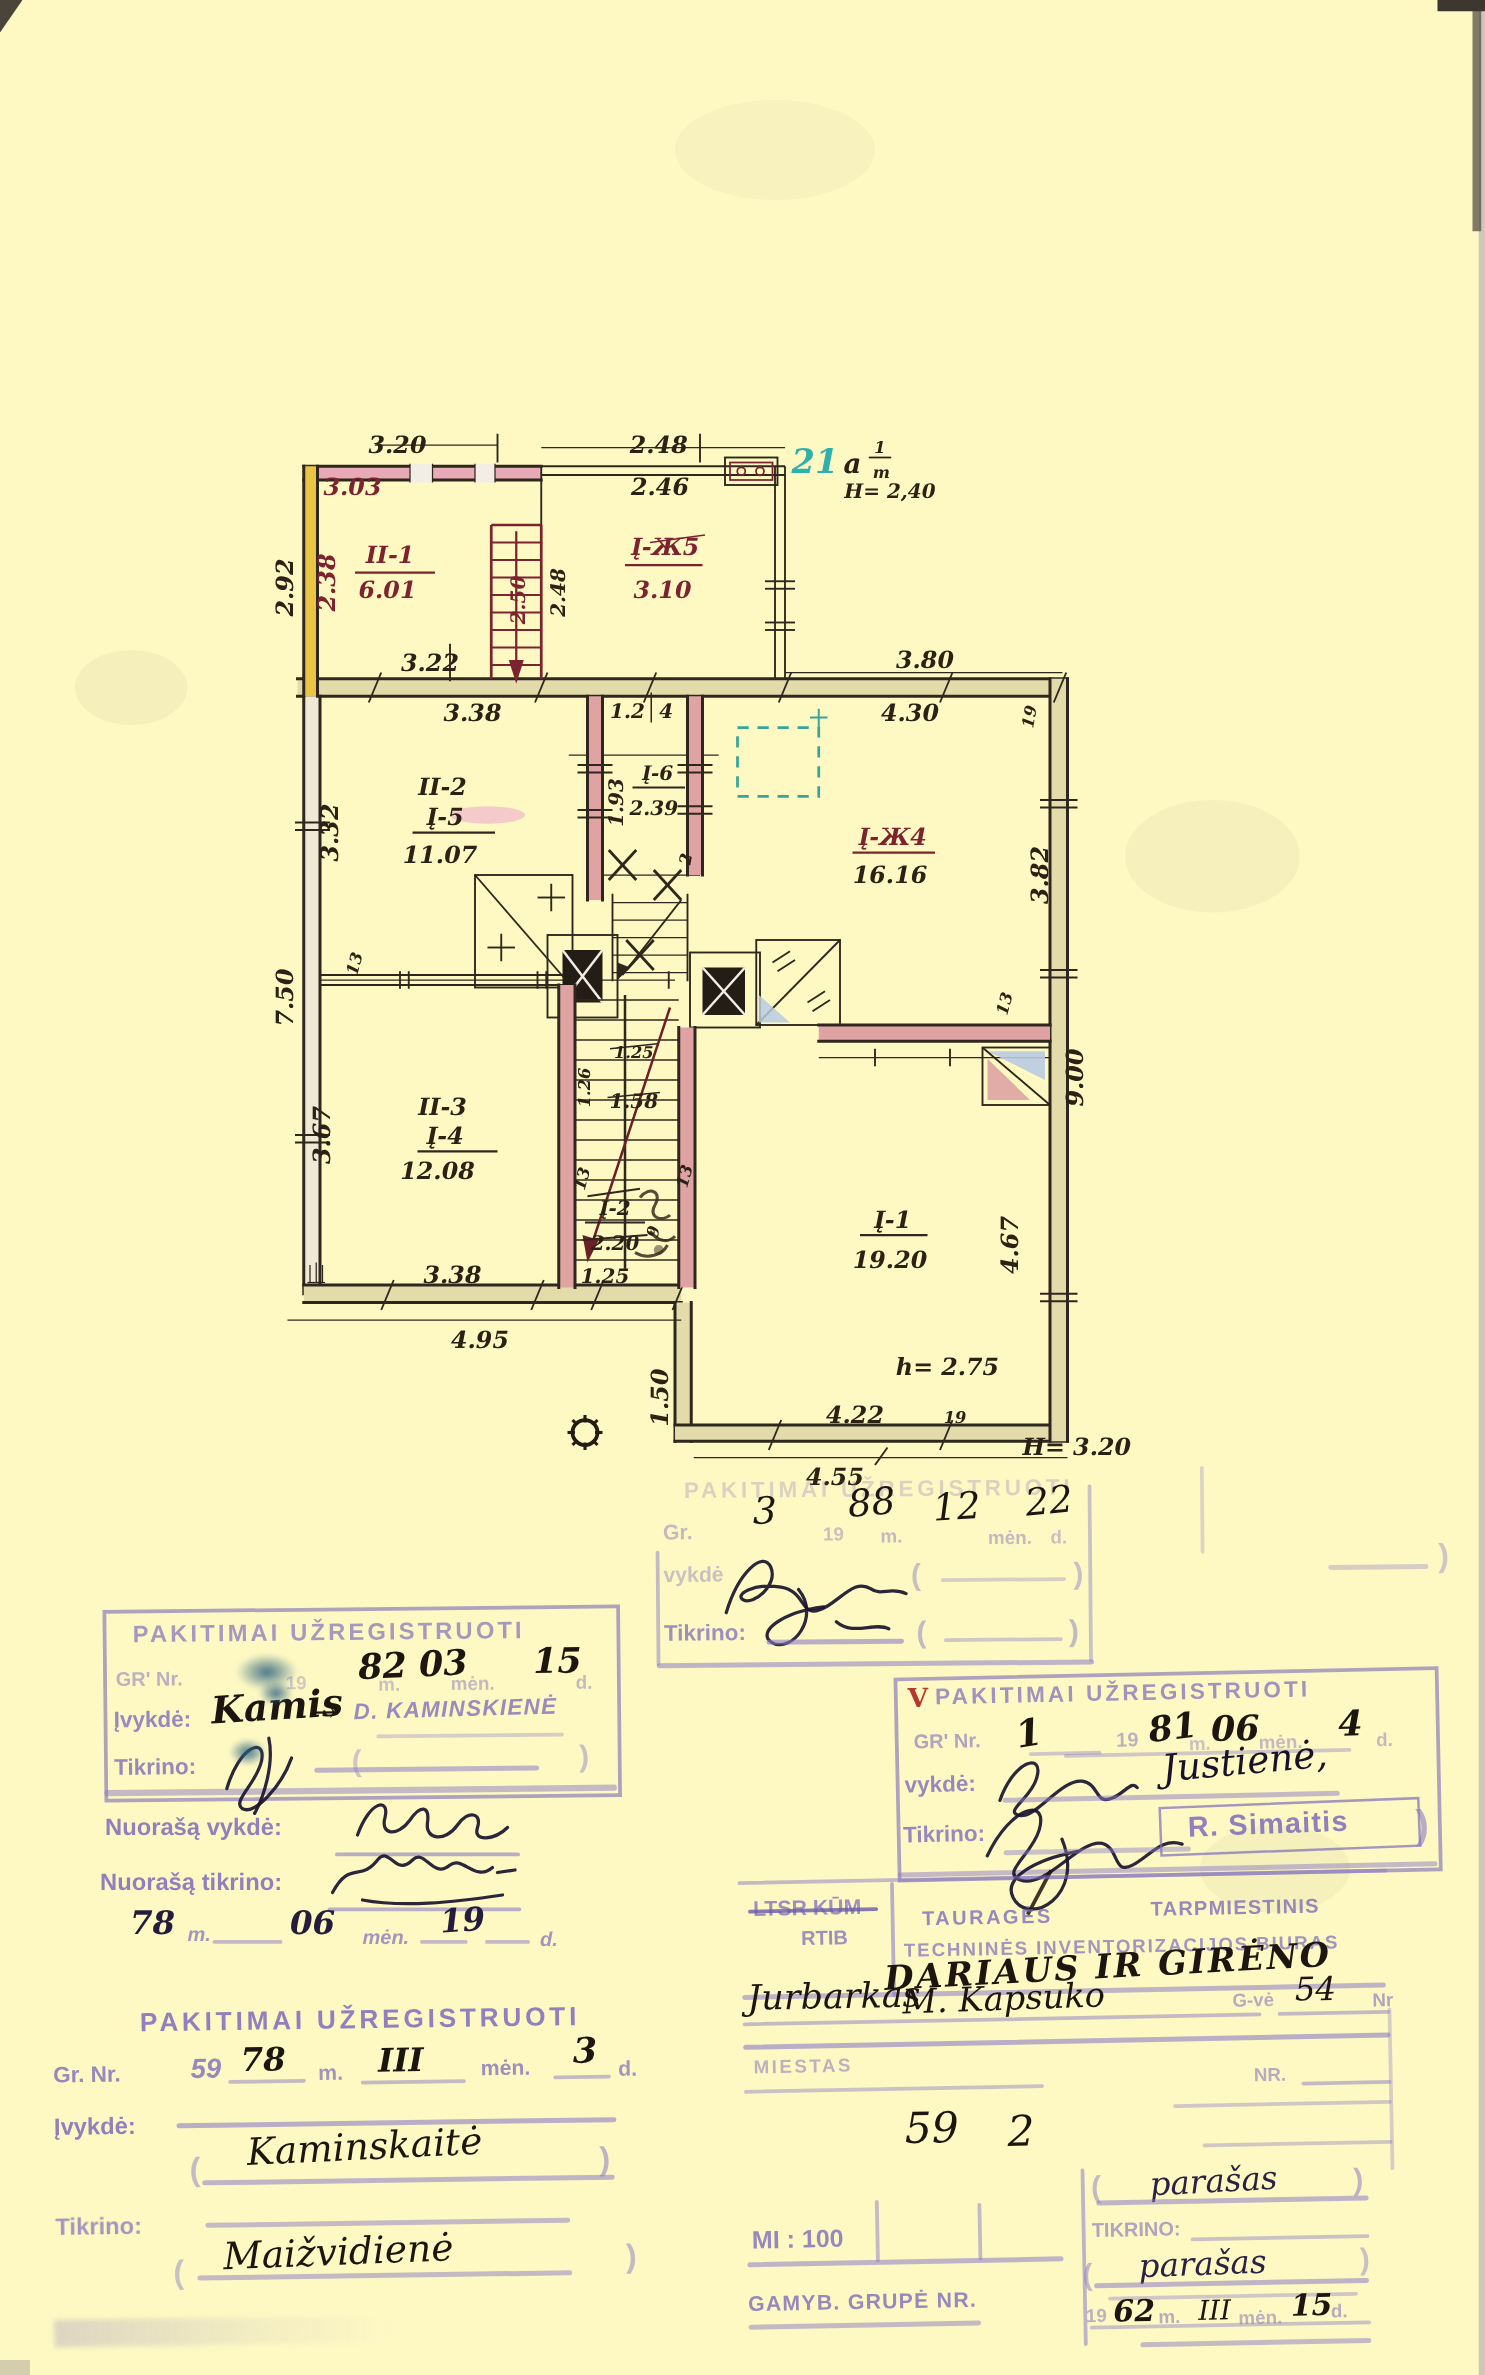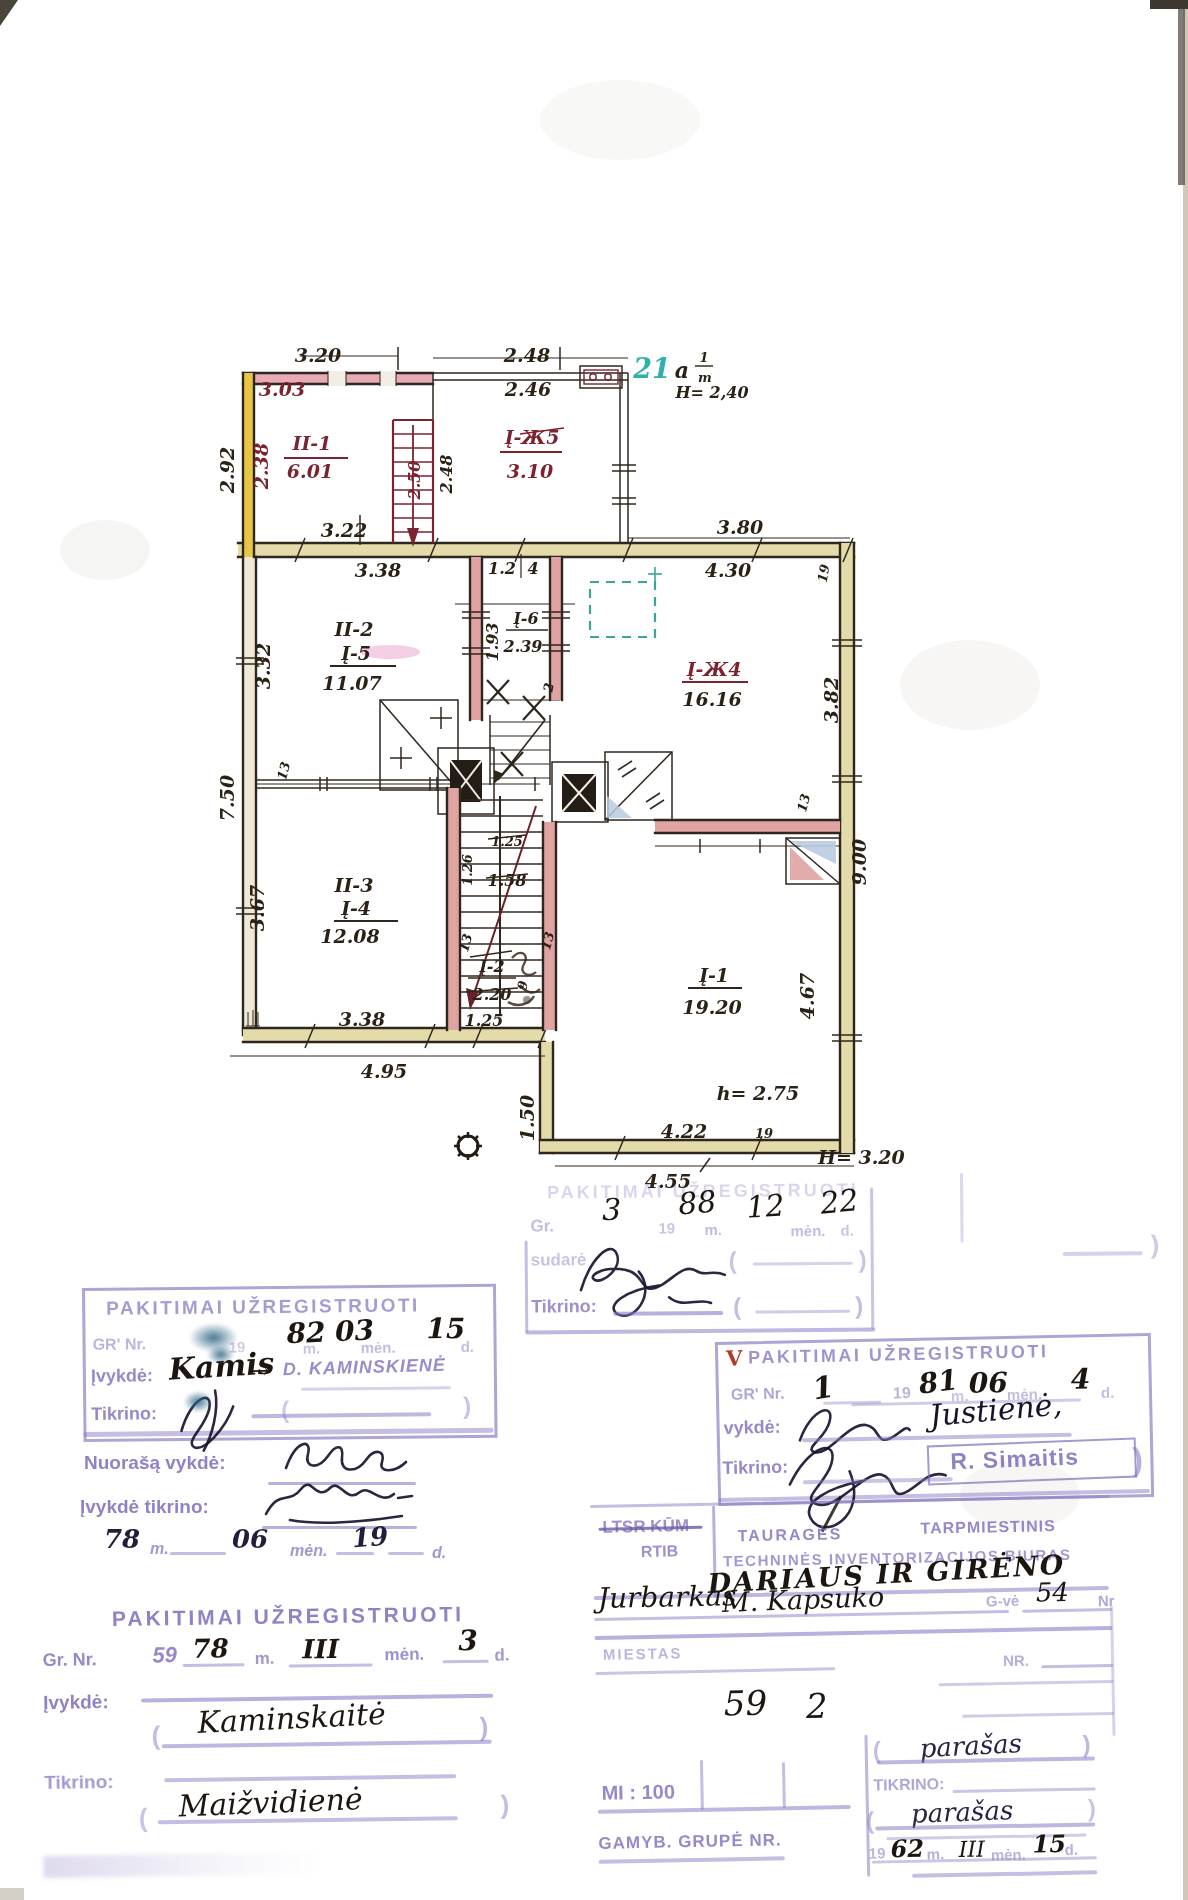--- a/index.html
+++ b/index.html
@@ -1,16 +1,16 @@
 <!DOCTYPE html>
 <html><head>
 <meta charset="utf-8">
 <style>
   html,body{margin:0;padding:0;background:#efebe0;}
-  #paper{position:relative;width:1188px;height:1900px;background:#ffffff;overflow:hidden;
+  #paper{position:relative;width:1188px;height:1900px;background:#fef9c3;overflow:hidden;
          font-family:"Liberation Sans",sans-serif;}
   #paper .smudge{position:absolute;border-radius:50%;pointer-events:none;}
   
   svg text{font-family:"DejaVu Serif",serif;font-style:italic;fill:#2b2115;}
   svg .pt{font-size:19px;font-weight:bold;}
   svg .pm{font-size:16px;font-weight:bold;}
   svg .ps{font-size:13px;font-weight:bold;}
   svg .red{fill:#7c2330;}
   svg .teal{fill:#2fb0ad;}
   svg .w{stroke:#2f271d;stroke-width:2.4;fill:none;stroke-linecap:square;}
@@ -403,21 +403,21 @@
     <span class="pu" style="left:838px;top:1224px;font-size:15px;opacity:.4;">d.</span>
     <span class="hw" style="left:600px;top:1192px;font-size:30px;">3</span>
     <span class="hw" style="left:676px;top:1186px;font-size:30px;transform:rotate(-4deg);">88</span>
     <span class="hw" style="left:744px;top:1190px;font-size:30px;transform:rotate(-3deg);">12</span>
     <span class="hw" style="left:818px;top:1186px;font-size:30px;transform:rotate(-5deg);">22</span>
     <svg class="sig" style="left:570px;top:1228px;" width="160" height="95" viewBox="0 0 160 95">
       <path d="M8,62 C18,30 38,12 44,26 C50,40 30,56 22,52 C14,48 30,38 52,42 C74,46 66,70 88,58 C102,50 112,36 124,44 C132,50 140,42 152,48"></path>
       <path d="M66,44 C84,66 60,96 44,86 C32,78 52,62 86,58"></path>
       <path d="M96,70 C110,82 126,70 138,76"></path>
     </svg>
-    <span class="pu" style="left:528px;top:1250px;font-size:17px;opacity:.4;">sudarė</span>
+    <span class="pu" style="left:528px;top:1250px;font-size:17px;opacity:.4;">vykdė</span>
     <span class="par" style="left:726px;top:1248px;font-size:24px;opacity:.45;">(</span>
     <div class="ln" style="left:750px;top:1264px;width:100px;height:3px;opacity:.35;"></div>
     <span class="par" style="left:856px;top:1248px;font-size:24px;opacity:.45;">)</span>
     <span class="pu" style="left:528px;top:1296px;font-size:18px;opacity:.75;">Tikrino:</span>
     <div class="ln" style="left:610px;top:1312px;width:110px;height:3.5px;opacity:.6;"></div>
     <span class="par" style="left:730px;top:1294px;font-size:24px;opacity:.5;">(</span>
     <div class="ln" style="left:752px;top:1312px;width:95px;height:3px;opacity:.4;"></div>
     <span class="par" style="left:852px;top:1294px;font-size:24px;opacity:.5;">)</span>
     <div class="ln" style="left:1060px;top:1256px;width:80px;height:4px;opacity:.35;"></div>
     <span class="par" style="left:1148px;top:1234px;font-size:26px;opacity:.4;">)</span>
@@ -451,21 +451,21 @@
     </svg>
     <div class="blob" style="left:182px;top:1392px;width:30px;height:22px;"></div>
   </div>
 
   <div style="position:absolute;left:0;top:0;">
     <span class="pu" style="left:84px;top:1452px;font-size:19px;opacity:.85;">Nuorašą vykdė:</span>
     <svg class="sig" style="left:278px;top:1432px;" width="135" height="50" viewBox="0 0 135 50">
       <path d="M8,36 C18,8 34,6 30,22 C26,36 40,38 50,24 C58,12 66,12 64,26 C62,40 78,42 88,28 C96,16 108,18 104,30 C100,42 118,40 128,30"></path>
     </svg>
     <div class="ln" style="left:268px;top:1482px;width:148px;height:3px;opacity:.6;"></div>
-    <span class="pu" style="left:80px;top:1496px;font-size:19px;opacity:.85;">Įvykdė tikrino:</span>
+    <span class="pu" style="left:80px;top:1496px;font-size:19px;opacity:.85;">Nuorašą tikrino:</span>
     <svg class="sig" style="left:262px;top:1476px;" width="155" height="52" viewBox="0 0 155 52">
       <path d="M4,38 C18,12 26,30 40,12 C50,0 54,26 68,12 C78,2 84,28 98,16 C108,8 118,30 132,18"></path>
       <path d="M136,22 L150,20"></path>
       <path d="M28,44 C60,50 100,46 140,40"></path>
     </svg>
     <div class="ln" style="left:262px;top:1526px;width:155px;height:3px;opacity:.6;"></div>
     <span class="hw" style="left:104px;top:1524px;font-size:26px;font-weight:bold;color:#241c3a;">78</span>
     <span class="pu" style="left:150px;top:1540px;font-size:16px;font-style:italic;opacity:.7;">m.</span>
     <div class="ln" style="left:170px;top:1552px;width:56px;height:2.5px;opacity:.5;"></div>
     <span class="hw" style="left:232px;top:1524px;font-size:26px;font-weight:bold;color:#241c3a;">06</span>

